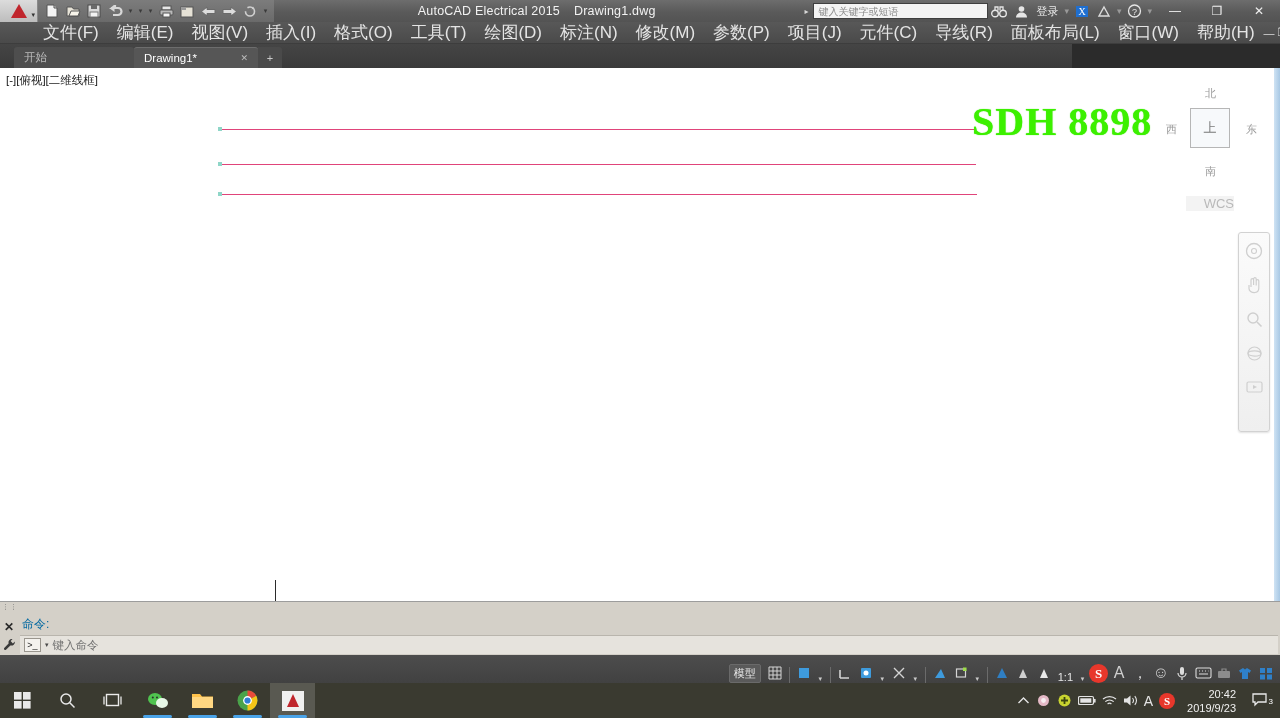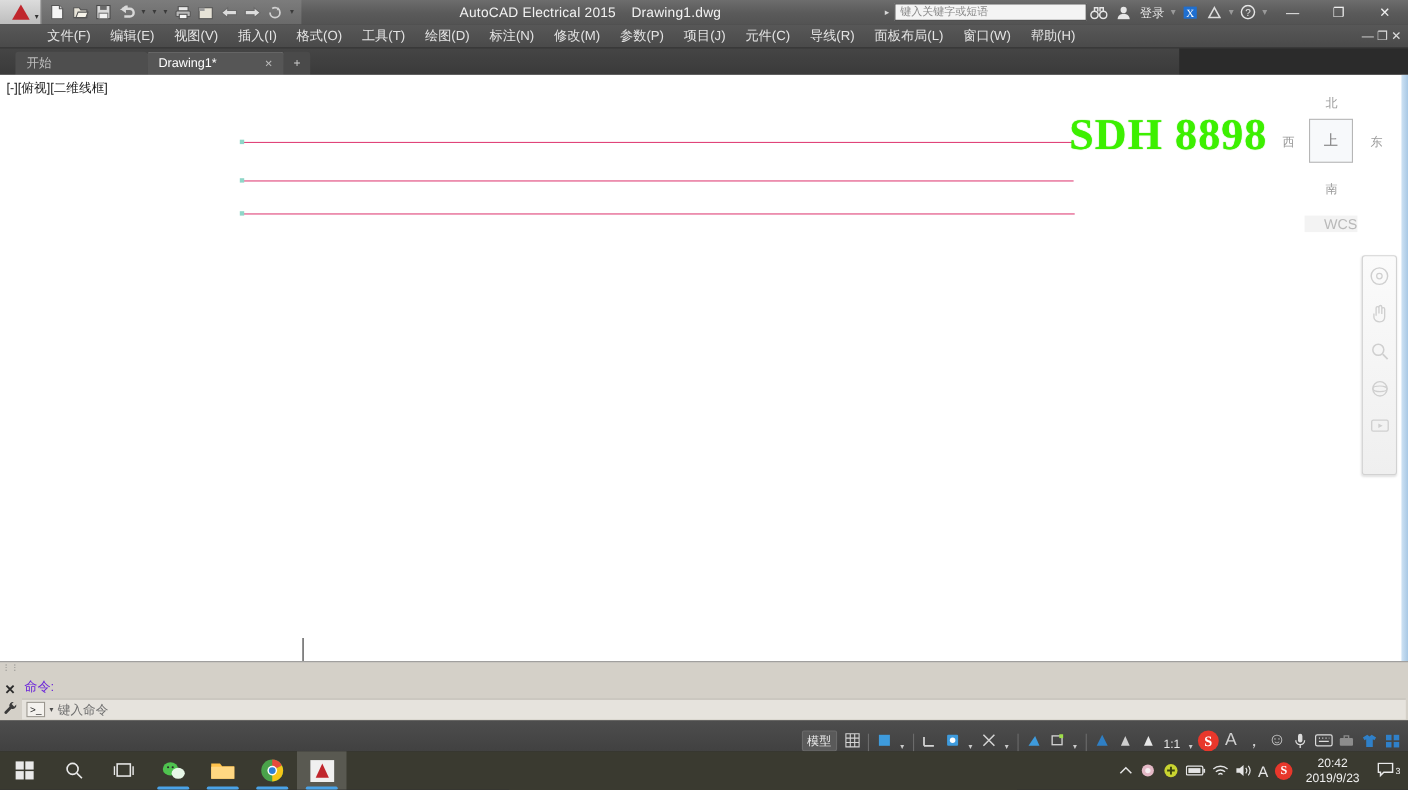--- a/index.html
+++ b/index.html
@@ -55,21 +55,21 @@
   .winbtn { width: 42px; height: 22px; display: flex; align-items: center; justify-content: center;
             color: #f0f0f0; font-size: 12px; }
 
   
   .menubar {
     position: absolute; top: 22px; left: 0; width: 1280px; height: 22px;
     background: linear-gradient(#585858,#4a4a4a);
     display: flex; align-items: center; padding-left: 34px;
     border-bottom: 1px solid #3d3d3d;
   }
-  .menu-item { color: #e4e4e4; font-size: 12px; padding: 16px 9px; line-height: 21px;
+  .menu-item { color: #e4e4e4; font-size: 17px; padding: 16px 9px; line-height: 21px;
                white-space: nowrap; filter: blur(.25px); }
   .menu-right { margin-left: auto; display: flex; align-items: center; gap: 3px; padding-right: 6px; }
   .menu-right span { color: #dcdcdc; font-size: 11px; }
 
   
   .tabstrip {
     position: absolute; top: 44px; left: 0; width: 1072px; height: 24px;
     background: linear-gradient(#454545,#3a3a3a);
   }
   .ftab {
@@ -134,21 +134,21 @@
   .canvas-rightedge { position: absolute; right: 0; top: 68px; width: 6px; height: 533px;
                       background: linear-gradient(90deg,#cfe3f4,#a8c8e4); }
 
   
   .cmdarea { position: absolute; top: 601px; left: 0; width: 1280px; height: 54px;
              background: #d4d0c8; border-top: 1px solid #9c9c9c; }
   .cmd-gutter { position: absolute; left: 0; top: 0; width: 20px; height: 54px; }
   .cmd-grip { position: absolute; left: 2px; top: 1px; font-size: 7px; color: #6e6e6e; letter-spacing: 1px; }
   .cmd-close { position: absolute; left: 4px; top: 18px; font-size: 12px; color: #2a2a2a; font-weight: bold; }
   .cmd-wrench { position: absolute; left: 3px; top: 35px; color: #3a3a3a; }
-  .cmd-history { position: absolute; left: 22px; top: 14px; font-size: 12px; color: #6d28d9; filter: blur(.3px); }
+  .cmd-history { position: absolute; left: 22px; top: 14px; font-size: 12px; color: #0369a1; filter: blur(.3px); }
   .cmd-line { position: absolute; left: 20px; top: 33px; right: 2px; height: 19px;
               background: #e6e3dd; border-top: 1px solid #b9b5ad; display: flex; align-items: center; gap: 4px; padding: 0 4px; }
   .cmd-prompt-ico { width: 17px; height: 14px; background: #f4f2ee; border: 1px solid #9a968e;
                     font-size: 9px; color: #222; display: flex; align-items: center; justify-content: center; }
   .cmd-caret { font-size: 7px; color: #4a4a4a; }
   .cmd-input { font-size: 11.5px; color: #6f6f6f; filter: blur(.35px); }
 
   
   .statusbar { position: absolute; top: 655px; left: 0; width: 1280px; height: 28px;
                background: linear-gradient(#4d4d4d,#414141); display: flex; align-items: flex-end;
@@ -168,21 +168,21 @@
   
   .taskbar { position: absolute; top: 683px; left: 0; width: 1280px; height: 35px;
              background: #3a3a30; display: flex; align-items: center; }
   .tb-item { width: 45px; height: 35px; display: flex; align-items: center; justify-content: center;
              color: #e9e9e9; position: relative; }
   .tb-item.active { background: rgba(255,255,255,.16); }
   .tb-item .underline { position: absolute; bottom: 0; left: 8px; width: 29px; height: 3px;
                         background: #4aa3e8; border-radius: 2px; }
   .tray { margin-left: auto; display: flex; align-items: center; gap: 6px; padding-right: 6px; }
   .tray .t-ico { color: #e4e4e4; display: flex; align-items: center; justify-content: center; }
-  .clock { color: #f0f0f0; font-size: 11px; line-height: 14px; text-align: center; padding: 0 6px; }
+  .clock { color: #f0f0f0; font-size: 11px; line-height: 14px; text-align: right; padding: 0 6px; }
   .notif { position: relative; color: #e9e9e9; width: 26px; display: flex; align-items: center; justify-content: center; }
   .notif .badge { position: absolute; right: 1px; bottom: 3px; font-size: 8px; color: #fff; }
 </style>
 </head>
 <body>
 
 <div id="app">
 
   <div class="titlebar">
 

